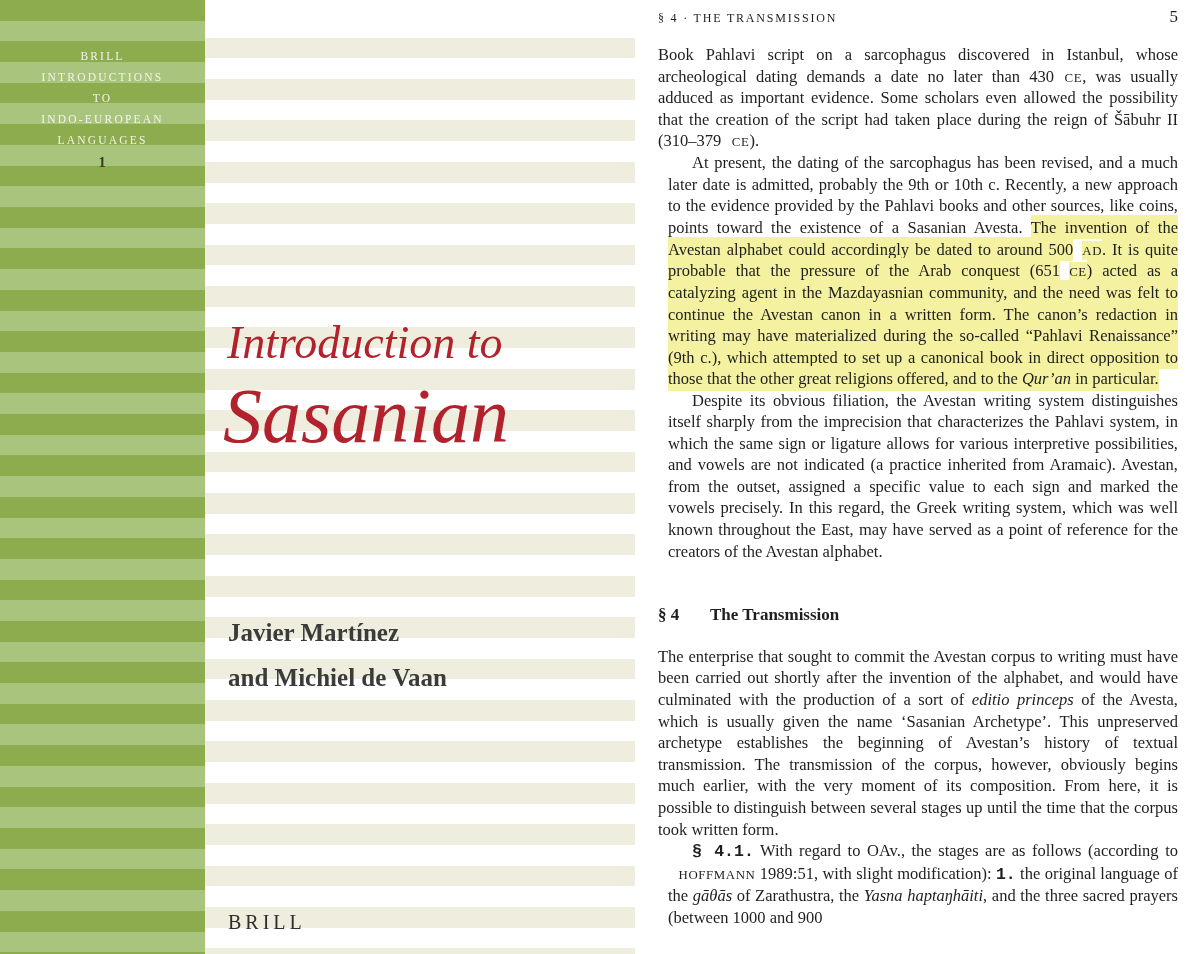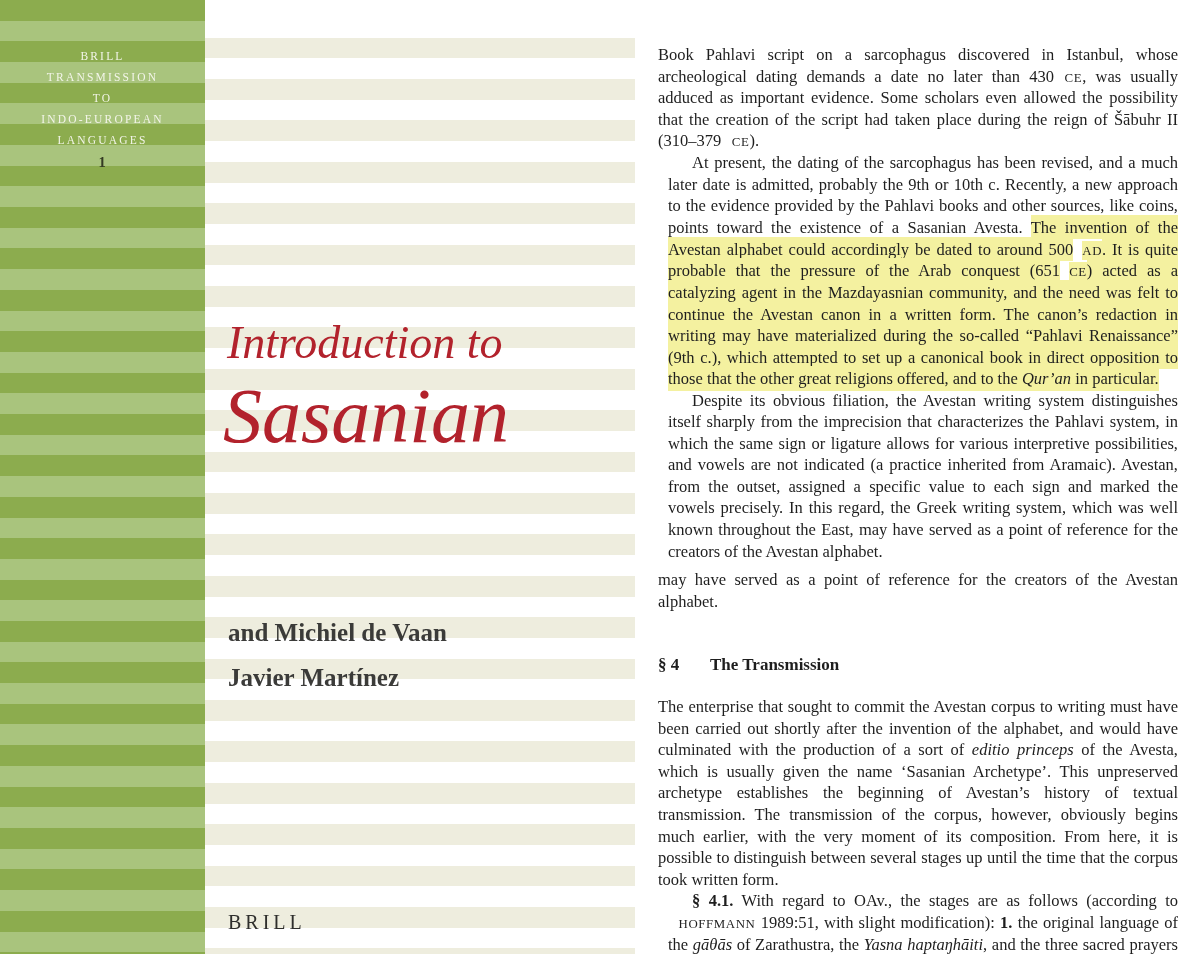--- a/index.html
+++ b/index.html
@@ -57,61 +57,64 @@
   .page-body{
     position:absolute;left:23px;top:44px;width:520px;
     font-size:16.5px;line-height:21.6px;text-align:justify;
   }
   .page-body p{margin:0;}
   .page-body p.indent{text-indent:24px;padding-left:10px;}
   .page-body p.gap{margin-top:7px;}
   .section-heading{margin-top:42px;margin-bottom:20px;font-weight:bold;font-size:17px;}
   .section-heading .num{display:inline-block;width:52px;}
   .seg-i{font-style:italic;}
-  .seg-b{font-weight:bold;}
+  .seg-b{font-weight:bold;font-family:Liberation Mono, monospace;}
   .seg-sc{font-size:0.78em;letter-spacing:0.6px;line-height:1;padding-left:1.5px;margin-left:9px;}
   .seg-hl{
     background:var(--highlight,#f4f1a0);
     padding:2.6px 0;
     -webkit-box-decoration-break:clone;box-decoration-break:clone;
   }
 </style>
 </head>
 <body>
 
 <div>
   <div class="cover-left">
     <div class="series">
       <div>BRILL</div>
-      <div>TRANSMISSION</div>
+      <div>INTRODUCTIONS</div>
       <div>TO</div>
       <div>INDO-EUROPEAN</div>
       <div>LANGUAGES</div>
       <div class="series-number">1</div>
     </div>
   </div>
 
   <div class="cover-mid">
     <div class="title1">Introduction to</div>
     <div class="title2">Sasanian</div>
     <div class="authors">
+      <div>Javier Martínez</div>
       <div>and Michiel de Vaan</div>
-      <div>Javier Martínez</div>
     </div>
     <div class="publisher">BRILL</div>
   </div>
 </div>
 
 <div class="page">
+  <div class="page-header">
+    <span class="running">§ 4 · THE TRANSMISSION</span>
+    <span class="pagenum">5</span>
+  </div>
   <div class="page-body">
     <div id="paras-top">
         <p><span>Book Pahlavi script on a sarcophagus discovered in Istanbul, whose archeological dating demands a date no later than 430</span><span class="seg-sc">CE</span><span>, was usually adduced as important evidence. Some scholars even allowed the possibility that the creation of the script had taken place during the reign of Šābuhr II (310–379</span><span class="seg-sc">CE</span><span>).</span></p>
         <p class="indent"><span>At present, the dating of the sarcophagus has been revised, and a much later date is admitted, probably the 9th or 10th c. Recently, a new approach to the evidence provided by the Pahlavi books and other sources, like coins, points toward the existence of a Sasanian Avesta. </span><span class="seg-hl">The invention of the Avestan alphabet could accordingly be dated to around 500</span><span class="seg-sc seg-hl">AD</span><span class="seg-hl">. It is quite probable that the pressure of the Arab conquest (651</span><span class="seg-sc seg-hl">CE</span><span class="seg-hl">) acted as a catalyzing agent in the Mazdayasnian community, and the need was felt to continue the Avestan canon in a written form. The canon’s redaction in writing may have materialized during the so-called “Pahlavi Renaissance” (9th c.), which attempted to set up a canonical book in direct opposition to those that the other great religions offered, and to the </span><span class="seg-i seg-hl">Qur’an</span><span class="seg-hl"> in particular.</span></p>
         <p class="indent"><span>Despite its obvious filiation, the Avestan writing system distinguishes itself sharply from the imprecision that characterizes the Pahlavi system, in which the same sign or ligature allows for various interpretive possibilities, and vowels are not indicated (a practice inherited from Aramaic). Avestan, from the outset, assigned a specific value to each sign and marked the vowels precisely. In this regard, the Greek writing system, which was well known throughout the East, may have served as a point of reference for the creators of the Avestan alphabet.</span></p>
-        <p class="gap"><span>may have served as a point of reference for the creators of the Avestan alphabet.</span></p>
       </div>
     <div class="section-heading">
       <span class="num">§ 4</span><span class="stitle">The Transmission</span>
     </div>
     <div id="paras-bottom">
         <p><span>The enterprise that sought to commit the Avestan corpus to writing must have been carried out shortly after the invention of the alphabet, and would have culminated with the production of a sort of </span><span class="seg-i">editio princeps</span><span> of the Avesta, which is usually given the name ‘Sasanian Archetype’. This unpreserved archetype establishes the beginning of Avestan’s history of textual transmission. The transmission of the corpus, however, obviously begins much earlier, with the very moment of its composition. From here, it is possible to distinguish between several stages up until the time that the corpus took written form.</span></p>
         <p class="indent"><span class="seg-b">§ 4.1.</span><span> With regard to OAv., the stages are as follows (according to </span><span class="seg-sc">HOFFMANN</span><span> 1989:51, with slight modification): </span><span class="seg-b">1.</span><span> the original language of the </span><span class="seg-i">gāθās</span><span> of Zarathustra, the </span><span class="seg-i">Yasna haptaŋhāiti</span><span>, and the three sacred prayers (between 1000 and 900</span></p>
       </div>
   </div>
 </div>

